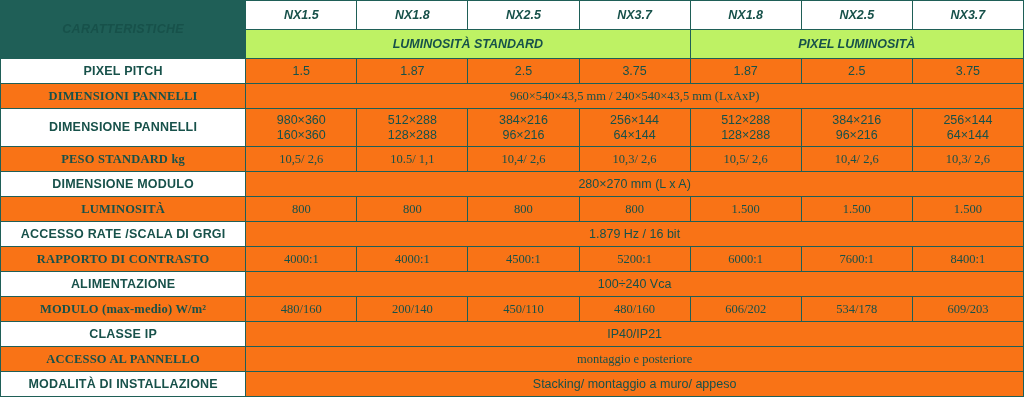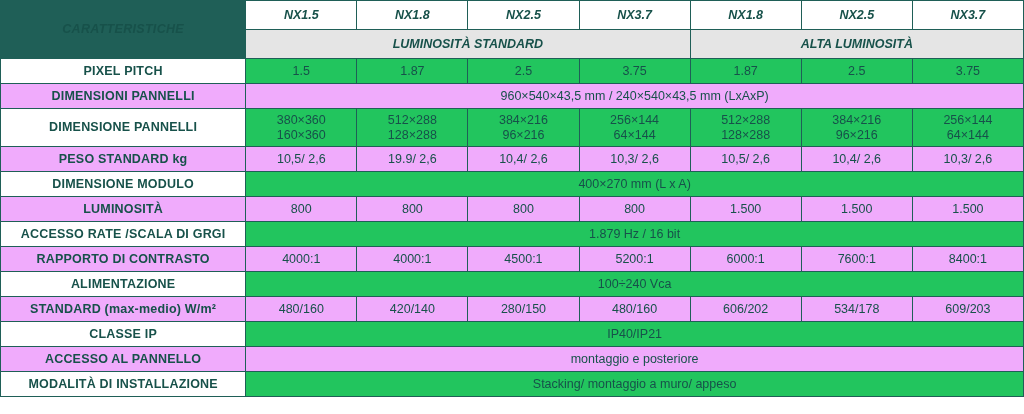--- a/index.html
+++ b/index.html
@@ -46,46 +46,46 @@
   }
   .hdr-model {
     background: #ffffff;
     color: #17514a;
     font-style: italic;
     font-weight: bold;
     font-size: 14.5px;
     height: 28px;
   }
   .hdr-group {
-    background: #e5e5e5;
+    background: #bef264;
     color: #17514a;
     font-style: italic;
     font-weight: bold;
     font-size: 14.5px;
     height: 28px;
   }
   
   .row-label {
     background: #ffffff;
     text-align: left;
     padding-left: 12px;
     font-weight: bold;
     font-size: 13px;
     color: #17514a;
     letter-spacing: .2px;
   }
   .cell {
-    background: #22c55e;
+    background: #f97316;
     font-size: 12.5px;
   }
   .cell-sub {
     font-size: 12.5px;
     line-height: 1.35;
   }
-  tr.r-alt .row-label, tr.r-alt .cell { background: #f0abfc; }
+  tr.r-alt .row-label, tr.r-alt .cell { background: #f97316; font-family: Liberation Serif, serif; }
 
   .r-h { height: 25px; }
   .r-tall { height: 38px; }
 
   .col-label { width: 245px; }
   .col-m { width: 111px; }
 </style>
 </head>
 <body>
 
@@ -107,40 +107,40 @@
           <td class="hdr-model">NX1.5</td>
           <td class="hdr-model">NX1.8</td>
           <td class="hdr-model">NX2.5</td>
           <td class="hdr-model">NX3.7</td>
           <td class="hdr-model">NX1.8</td>
           <td class="hdr-model">NX2.5</td>
           <td class="hdr-model">NX3.7</td>
         </tr>
         <tr>
           <td class="hdr-group" colspan="4">LUMINOSITÀ STANDARD</td>
-          <td class="hdr-group" colspan="3">ALTA LUMINOSITÀ</td>
+          <td class="hdr-group" colspan="3">PIXEL LUMINOSITÀ</td>
         </tr>
         <tr class=" r-h">
           <td class="row-label">PIXEL PITCH</td>
           <td class="cell">1.5</td>
           <td class="cell">1.87</td>
           <td class="cell">2.5</td>
           <td class="cell">3.75</td>
           <td class="cell">1.87</td>
           <td class="cell">2.5</td>
           <td class="cell">3.75</td>
         </tr>
         <tr class="r-alt r-h">
           <td class="row-label">DIMENSIONI PANNELLI</td>
           <td class="cell" colspan="7">960×540×43,5 mm / 240×540×43,5 mm (LxAxP)</td>
         </tr>
         <tr class=" r-tall">
           <td class="row-label">DIMENSIONE PANNELLI</td>
           <td class="cell cell-sub">
-            <div>380×360</div>
+            <div>980×360</div>
             <div>160×360</div>
           </td>
           <td class="cell cell-sub">
             <div>512×288</div>
             <div>128×288</div>
           </td>
           <td class="cell cell-sub">
             <div>384×216</div>
             <div>96×216</div>
           </td>
@@ -157,30 +157,30 @@
             <div>96×216</div>
           </td>
           <td class="cell cell-sub">
             <div>256×144</div>
             <div>64×144</div>
           </td>
         </tr>
         <tr class="r-alt r-h">
           <td class="row-label">PESO STANDARD kg</td>
           <td class="cell">10,5/ 2,6</td>
-          <td class="cell">19.9/ 2,6</td>
+          <td class="cell">10.5/ 1,1</td>
           <td class="cell">10,4/ 2,6</td>
           <td class="cell">10,3/ 2,6</td>
           <td class="cell">10,5/ 2,6</td>
           <td class="cell">10,4/ 2,6</td>
           <td class="cell">10,3/ 2,6</td>
         </tr>
         <tr class=" r-h">
           <td class="row-label">DIMENSIONE MODULO</td>
-          <td class="cell" colspan="7">400×270 mm (L x A)</td>
+          <td class="cell" colspan="7">280×270 mm (L x A)</td>
         </tr>
         <tr class="r-alt r-h">
           <td class="row-label">LUMINOSITÀ</td>
           <td class="cell">800</td>
           <td class="cell">800</td>
           <td class="cell">800</td>
           <td class="cell">800</td>
           <td class="cell">1.500</td>
           <td class="cell">1.500</td>
           <td class="cell">1.500</td>
@@ -197,24 +197,24 @@
           <td class="cell">5200:1</td>
           <td class="cell">6000:1</td>
           <td class="cell">7600:1</td>
           <td class="cell">8400:1</td>
         </tr>
         <tr class=" r-h">
           <td class="row-label">ALIMENTAZIONE</td>
           <td class="cell" colspan="7">100÷240 Vca</td>
         </tr>
         <tr class="r-alt r-h">
-          <td class="row-label">STANDARD (max-medio) W/m²</td>
+          <td class="row-label">MODULO (max-medio) W/m²</td>
           <td class="cell">480/160</td>
-          <td class="cell">420/140</td>
-          <td class="cell">280/150</td>
+          <td class="cell">200/140</td>
+          <td class="cell">450/110</td>
           <td class="cell">480/160</td>
           <td class="cell">606/202</td>
           <td class="cell">534/178</td>
           <td class="cell">609/203</td>
         </tr>
         <tr class=" r-h">
           <td class="row-label">CLASSE IP</td>
           <td class="cell" colspan="7">IP40/IP21</td>
         </tr>
         <tr class="r-alt r-h">

